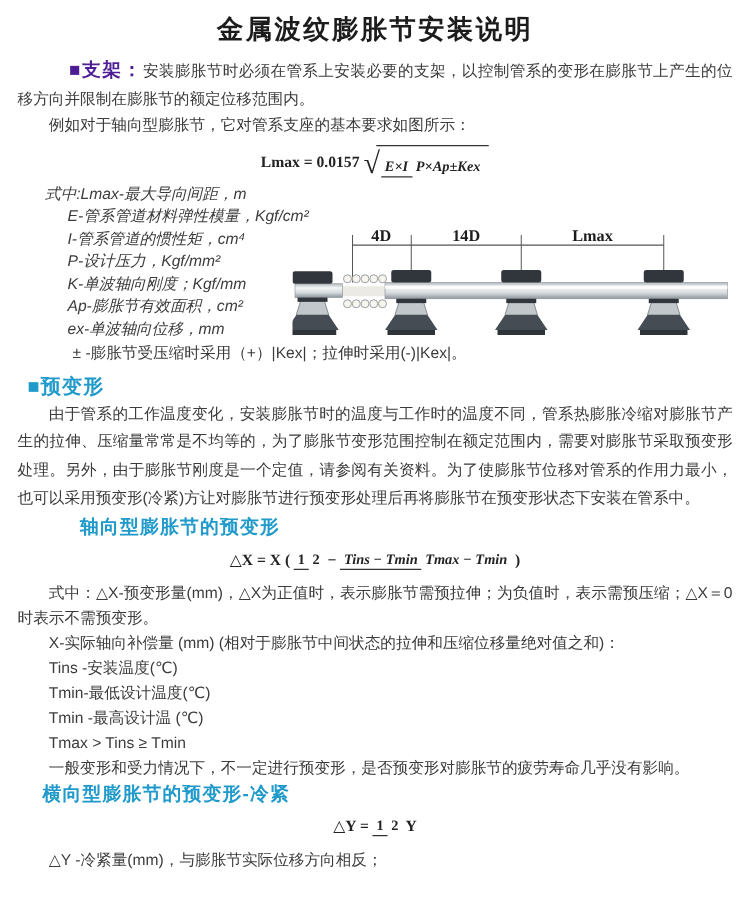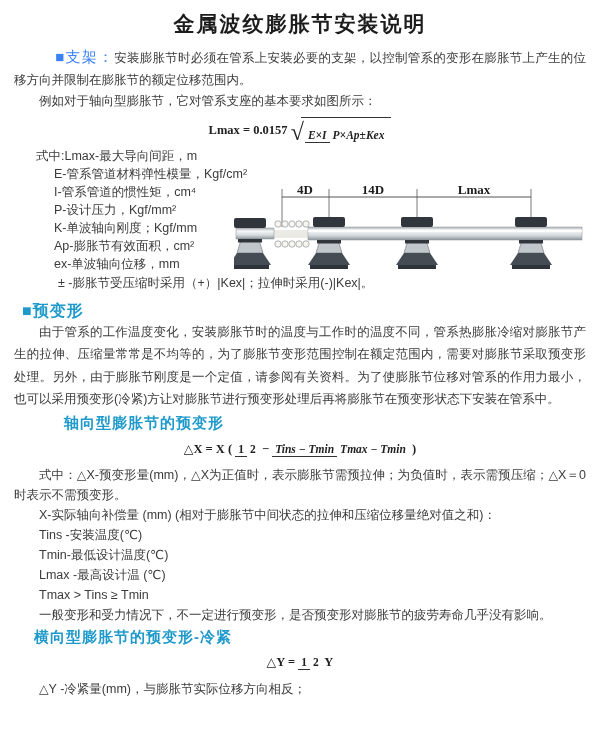--- a/index.html
+++ b/index.html
@@ -14,21 +14,21 @@
   }
   .page { padding:10px 14px 0 14px; }
 
   .doc-title {
     text-align:center; font-size:21px; font-weight:bold; color:#1c1c1c;
     letter-spacing:2px; height:28px; line-height:28px; margin-bottom:8px;
   }
 
   .para { line-height:21.5px; text-align:justify; }
   .lead-para { text-indent:3.3em; }
-  .inline-sec-head { font-size:15px; font-weight:normal; color:#3b82f6; letter-spacing:1px; }
+  .inline-sec-head { font-size:15px; font-weight:bold; color:#4c1d95; letter-spacing:1px; }
   .example-line { text-indent:2em; line-height:21.5px; }
 
   
   .formula {
     font-family:"Liberation Serif","DejaVu Serif",serif; color:#222;
     text-align:center; font-weight:bold;
   }
   .formula1 { margin-top:2px; height:30px; line-height:30px; }
   .frac {
     display:inline-flex; flex-direction:row; vertical-align:middle;
@@ -41,21 +41,21 @@
   .sqrt-body {
     display:inline-block; border-top:1.4px solid #333; vertical-align:middle;
     margin-left:-3px; padding:2px 4px 0 4px; position:relative; top:2px;
   }
   .formula2 { margin-top:2px; height:28px; line-height:28px; }
   .formula3 { margin-top:2px; height:26px; line-height:26px; }
 
   
   .support-mid { position:relative; margin-top:2px; }
   .varlist { line-height:18px; }
-  .varlist .varline { margin-left:22px; }
+  .varlist .varline { margin-left:22px;font-style:italic; }
   .varlist .varline + .varline { margin-left:40px; }
 
   .diagram { position:absolute; top:36px; right:0; width:352px; height:100px; }
 
   .pm-note   { line-height:20px; margin-left:44px; }
   .consult   { line-height:20px; margin-left:48px; }
 
   .sec-head {
     font-size:16px; font-weight:bold; color:#1f9aca; letter-spacing:1px;
     margin-top:8px; height:20px; line-height:20px; margin-left:8px;
@@ -209,21 +209,21 @@
         <span class="fden">Tmax − Tmin</span>
       </span>
     <span>)</span>
   </div>
 
   <div class="notes">
     <div class="noteline wraps">式中：△X-预变形量(mm)，△X为正值时，表示膨胀节需预拉伸；为负值时，表示需预压缩；△X＝0时表示不需预变形。</div>
     <div class="noteline">X-实际轴向补偿量 (mm) (相对于膨胀节中间状态的拉伸和压缩位移量绝对值之和)：</div>
     <div class="noteline">Tins -安装温度(℃)</div>
     <div class="noteline">Tmin-最低设计温度(℃)</div>
-    <div class="noteline">Lmax -最高设计温 (℃)</div>
+    <div class="noteline">Tmin -最高设计温 (℃)</div>
     <div class="noteline">Tmax &gt; Tins ≥ Tmin</div>
     <div class="noteline">一般变形和受力情况下，不一定进行预变形，是否预变形对膨胀节的疲劳寿命几乎没有影响。</div>
   </div>
 
   <div class="sub-head lateral">横向型膨胀节的预变形-冷紧</div>
 
   <div class="formula formula3">
     <span>△Y =</span>
     <span class="frac">
         <span class="fnum">1</span>

